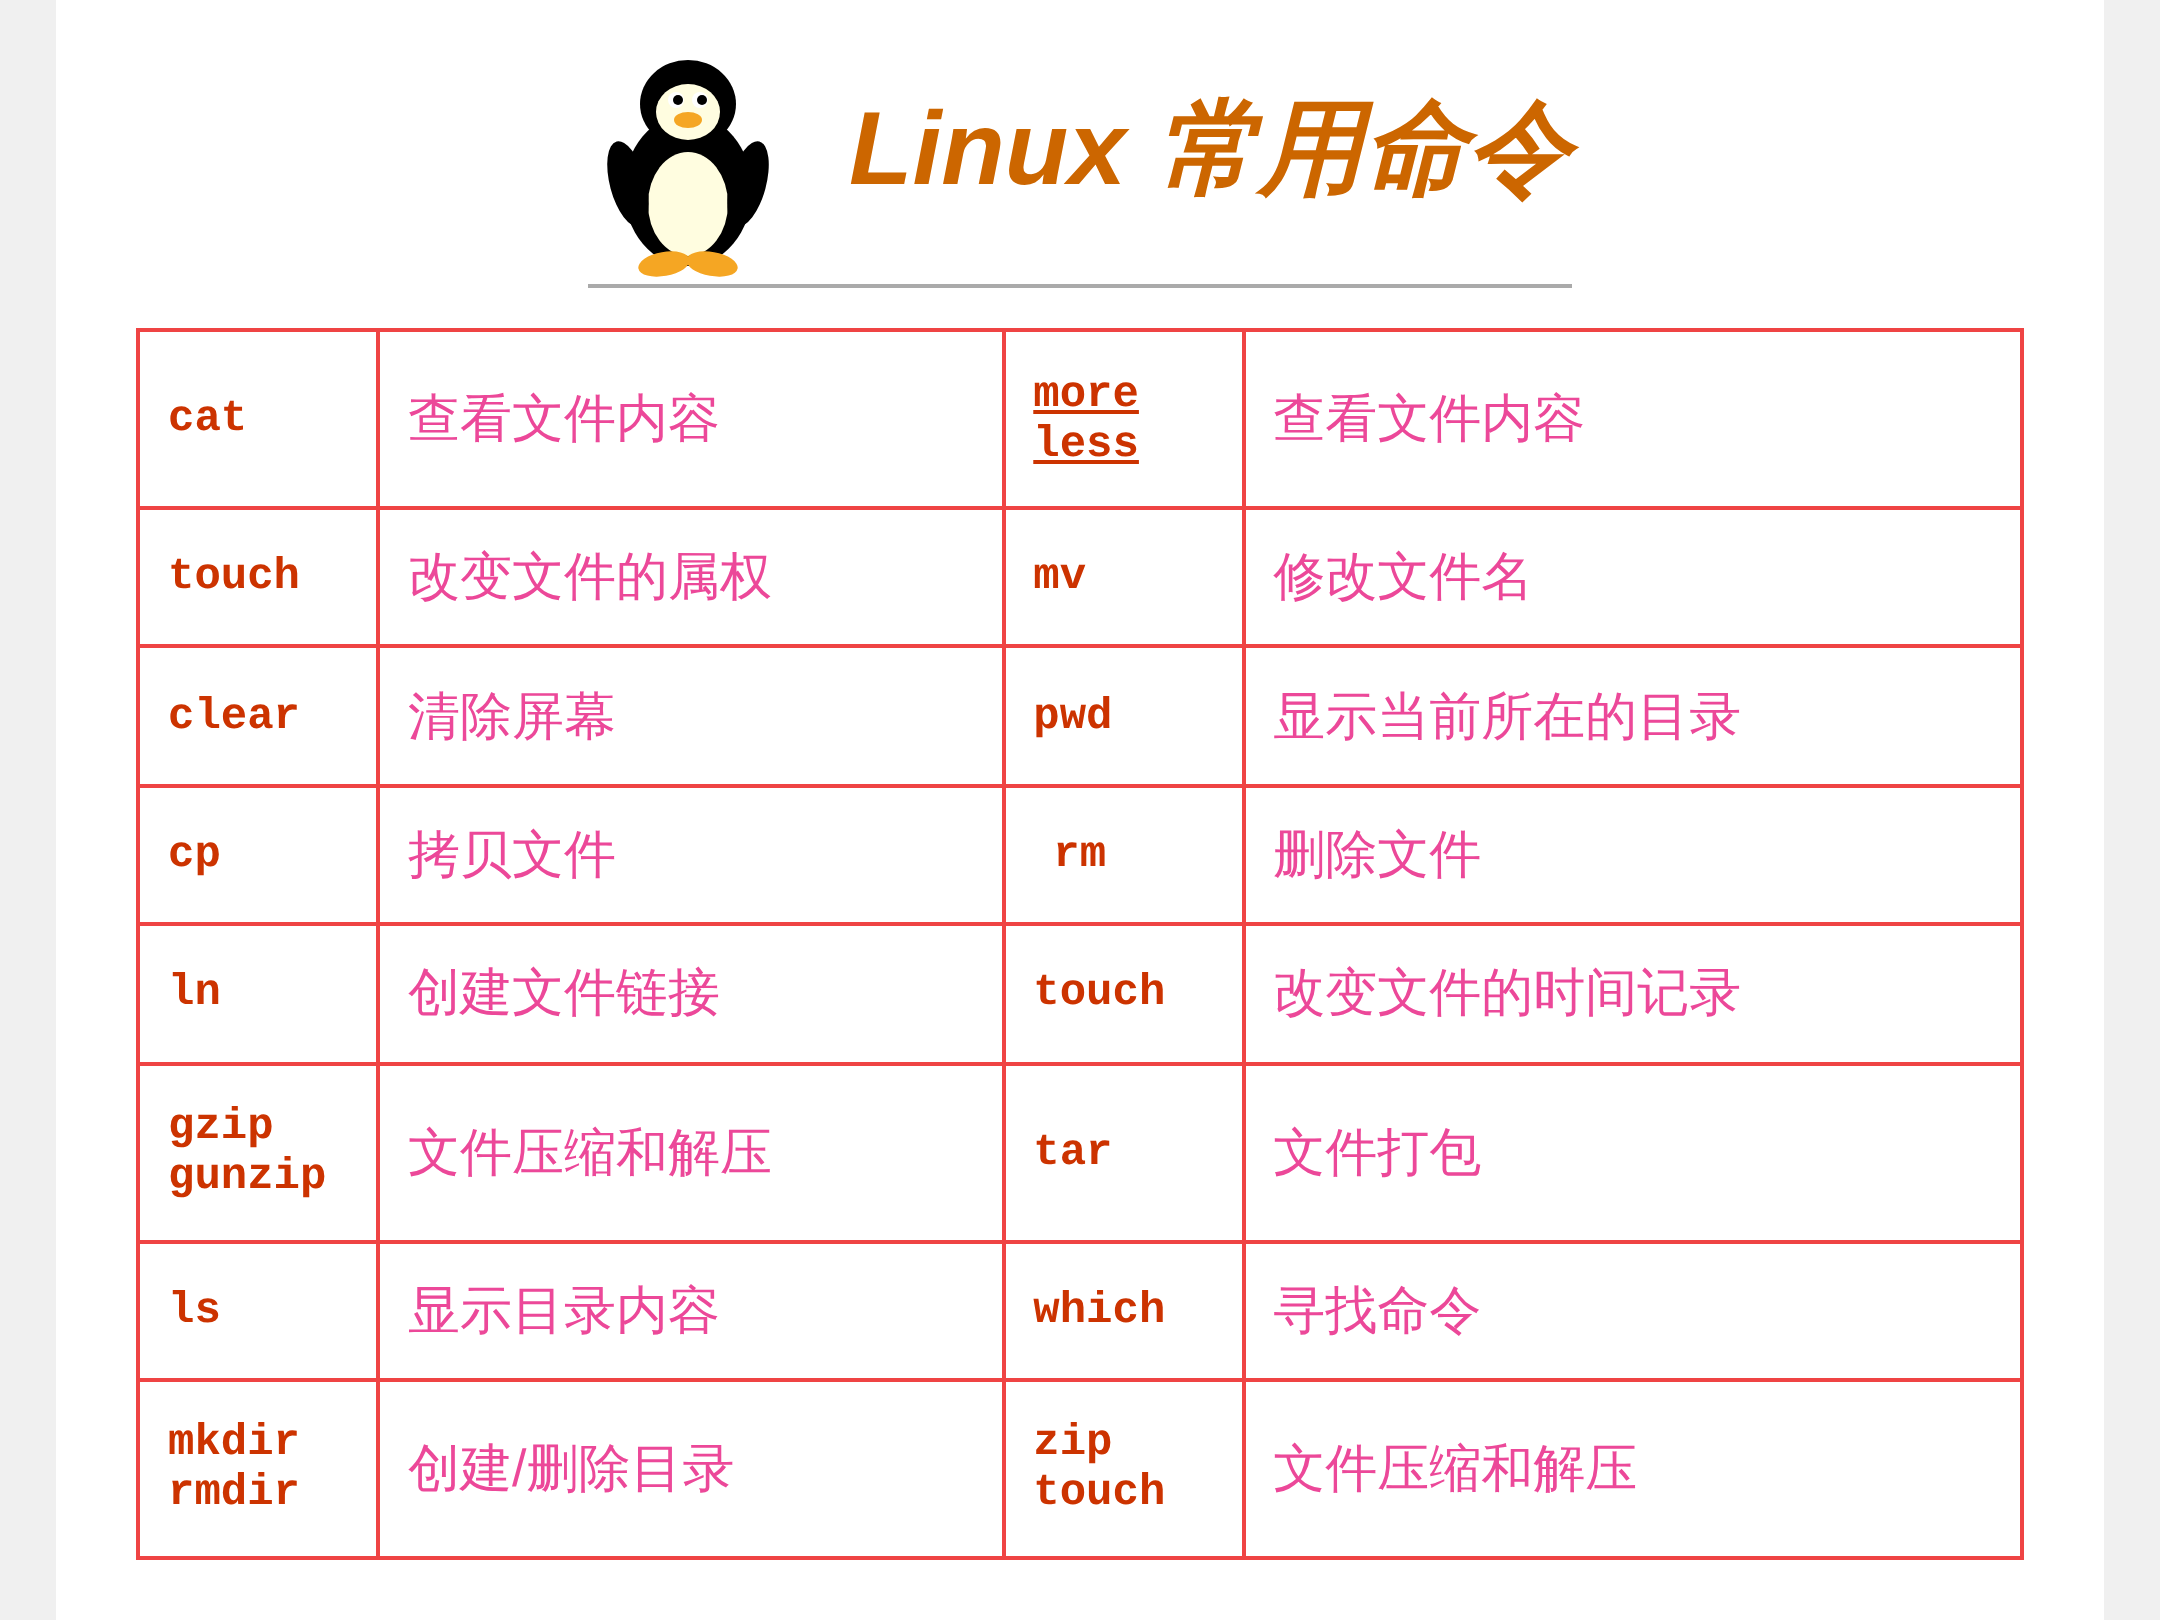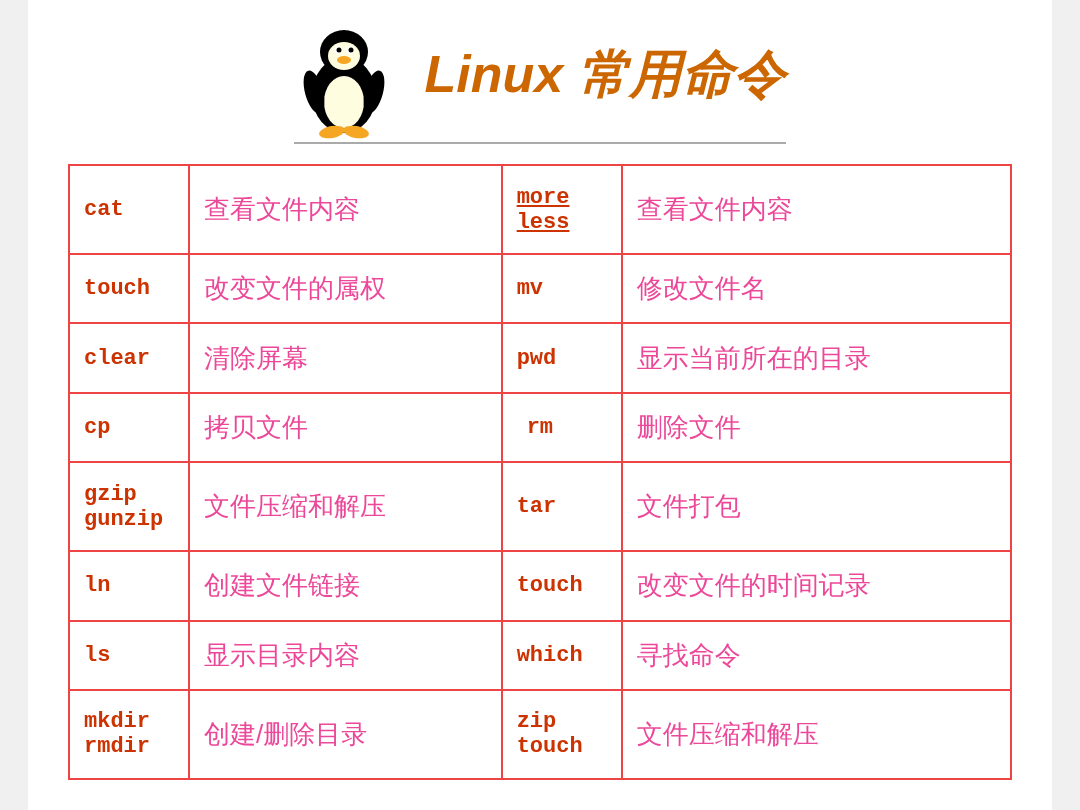--- a/index.html
+++ b/index.html
@@ -129,31 +129,31 @@
           <td class="cmd" style="white-space: pre-line;">pwd</td>
           <td class="desc">显示当前所在的目录</td>
         </tr>
         <tr>
           <td class="cmd" style="white-space: pre-line;">cp</td>
           <td class="desc">拷贝文件</td>
           <td class="cmd" style="white-space: pre-line; padding-left: 24px;">rm</td>
           <td class="desc">删除文件</td>
         </tr>
         <tr>
+          <td class="cmd" style="white-space: pre-line;">ln</td>
+          <td class="desc">创建文件链接</td>
+          <td class="cmd" style="white-space: pre-line;">touch</td>
+          <td class="desc">改变文件的时间记录</td>
+        </tr>
+        <tr>
           <td class="cmd" style="white-space: pre-line;">gzip
 gunzip</td>
           <td class="desc">文件压缩和解压</td>
           <td class="cmd" style="white-space: pre-line;">tar</td>
           <td class="desc">文件打包</td>
-        </tr>
-        <tr>
-          <td class="cmd" style="white-space: pre-line;">ln</td>
-          <td class="desc">创建文件链接</td>
-          <td class="cmd" style="white-space: pre-line;">touch</td>
-          <td class="desc">改变文件的时间记录</td>
         </tr>
         <tr>
           <td class="cmd" style="white-space: pre-line;">ls</td>
           <td class="desc">显示目录内容</td>
           <td class="cmd" style="white-space: pre-line;">which</td>
           <td class="desc">寻找命令</td>
         </tr>
         <tr>
           <td class="cmd" style="white-space: pre-line; border-radius: 13px;">mkdir
 rmdir</td>

